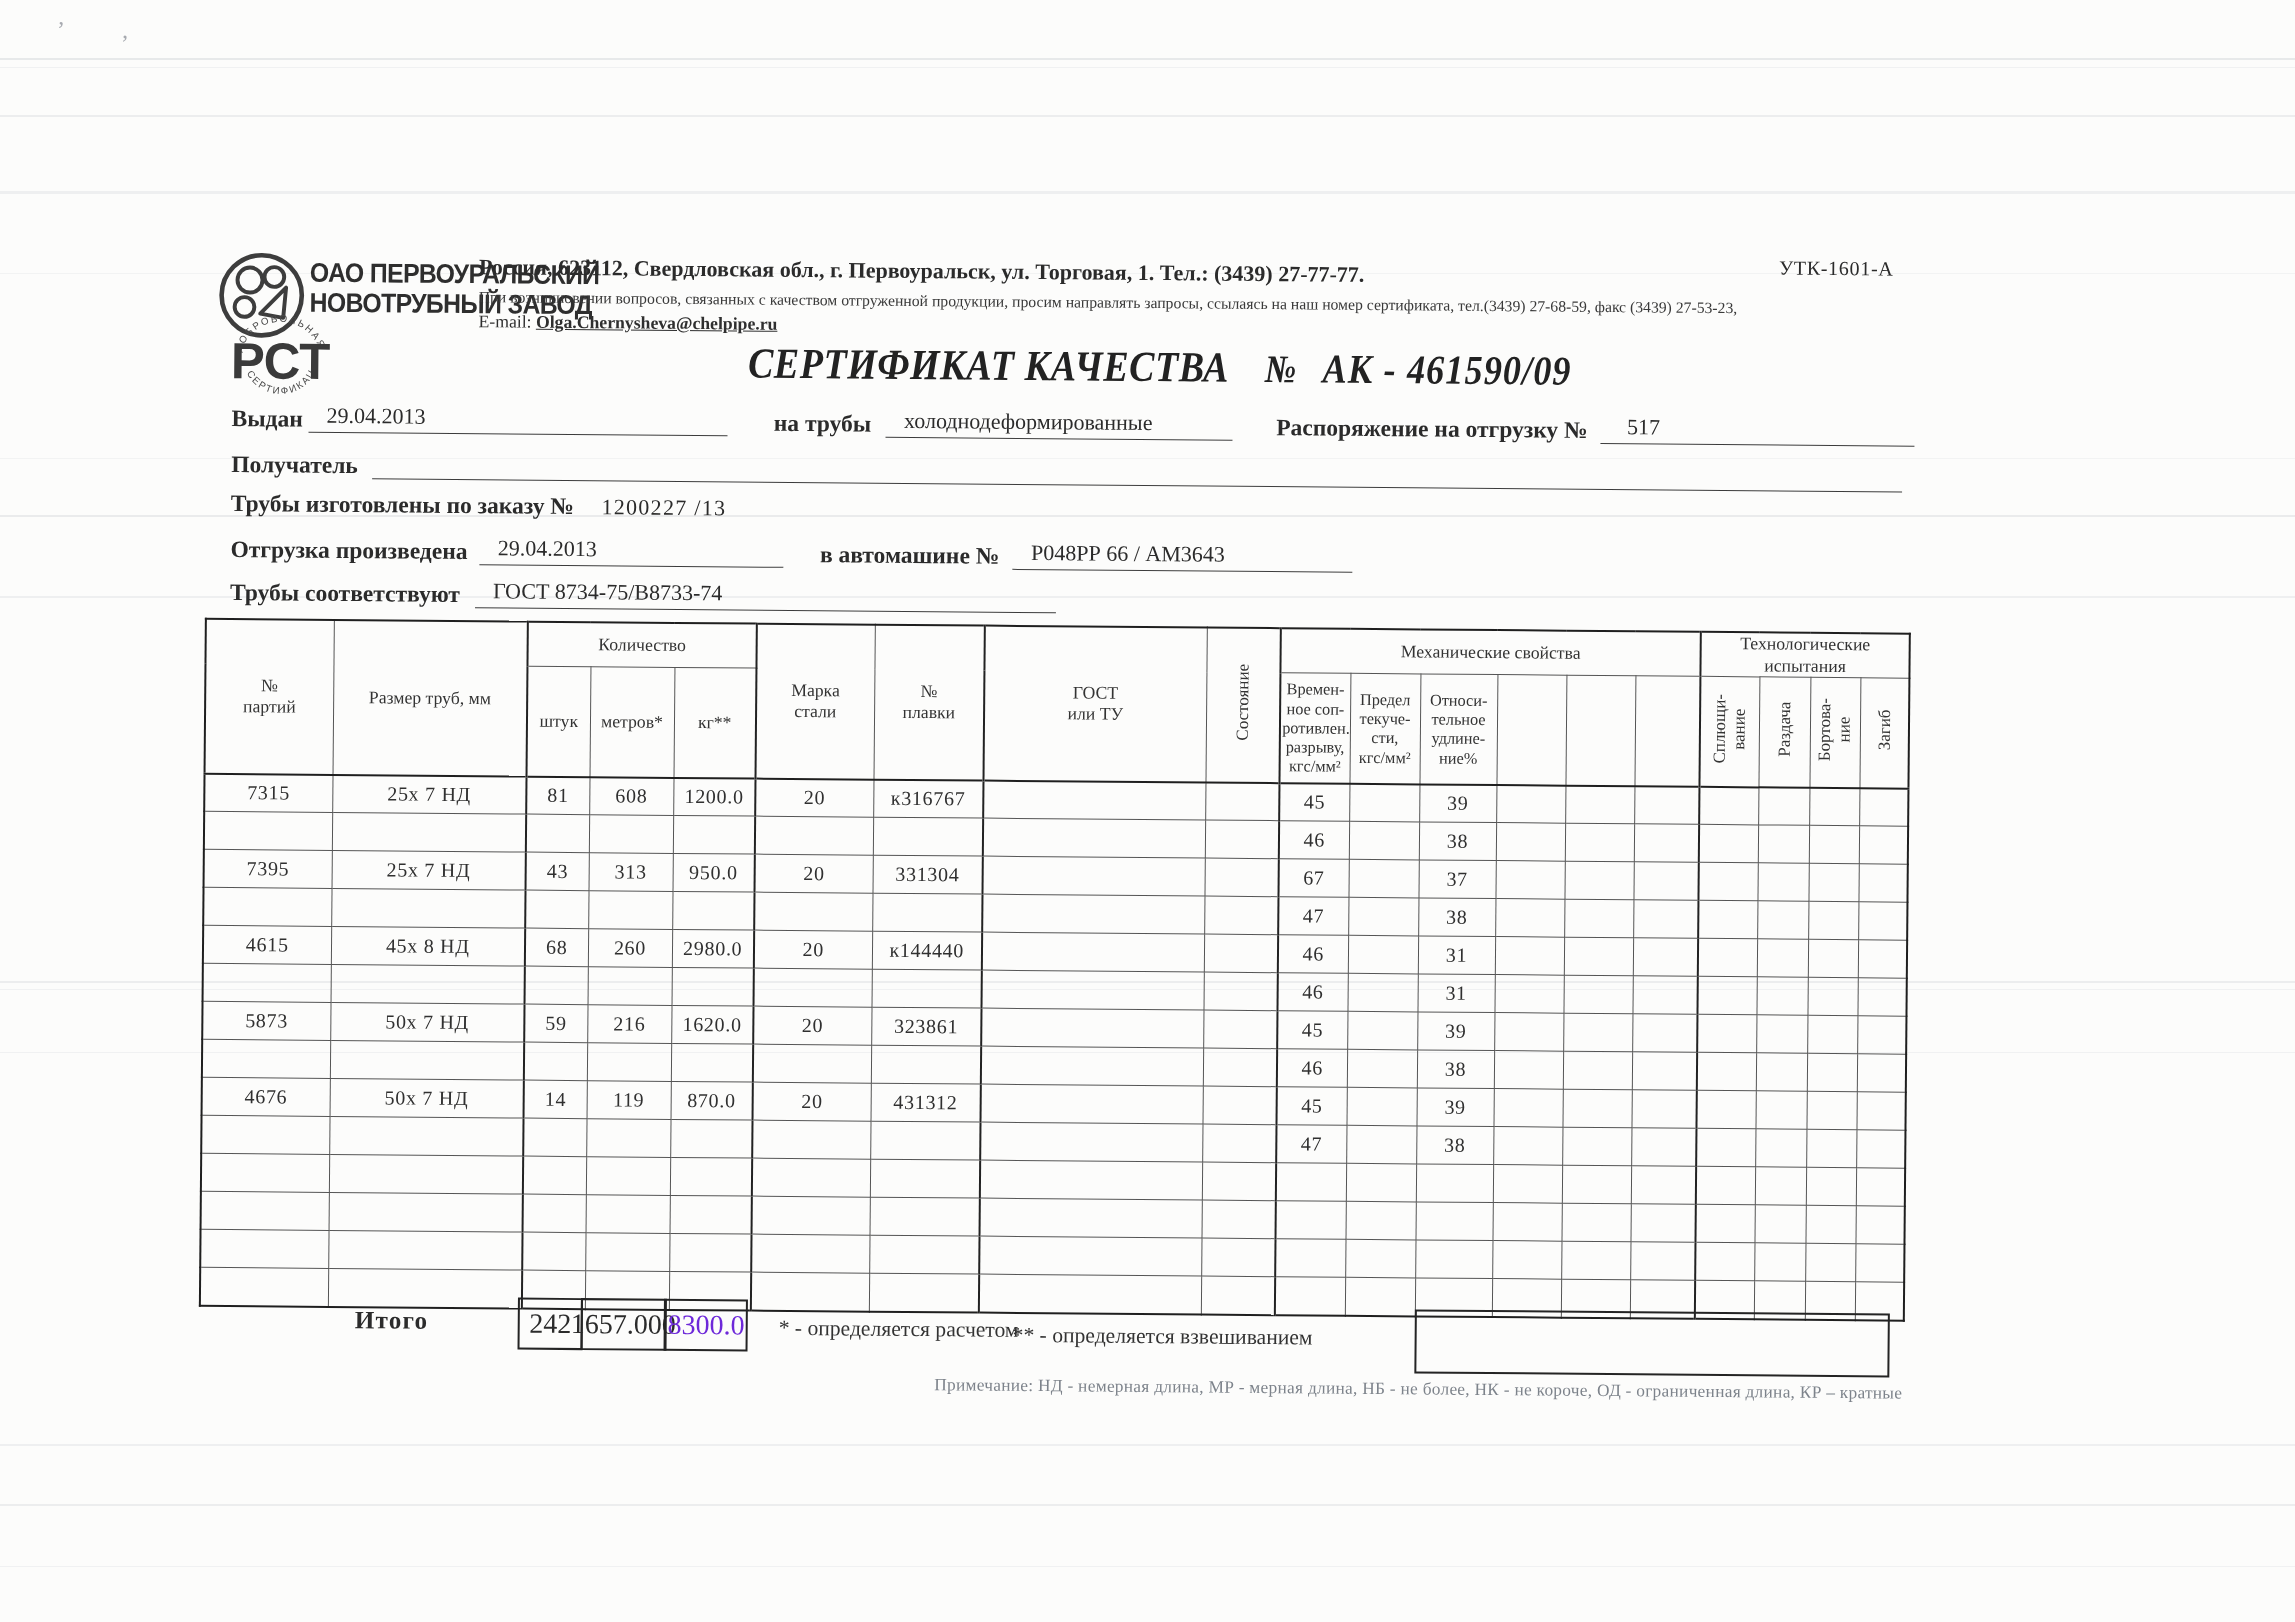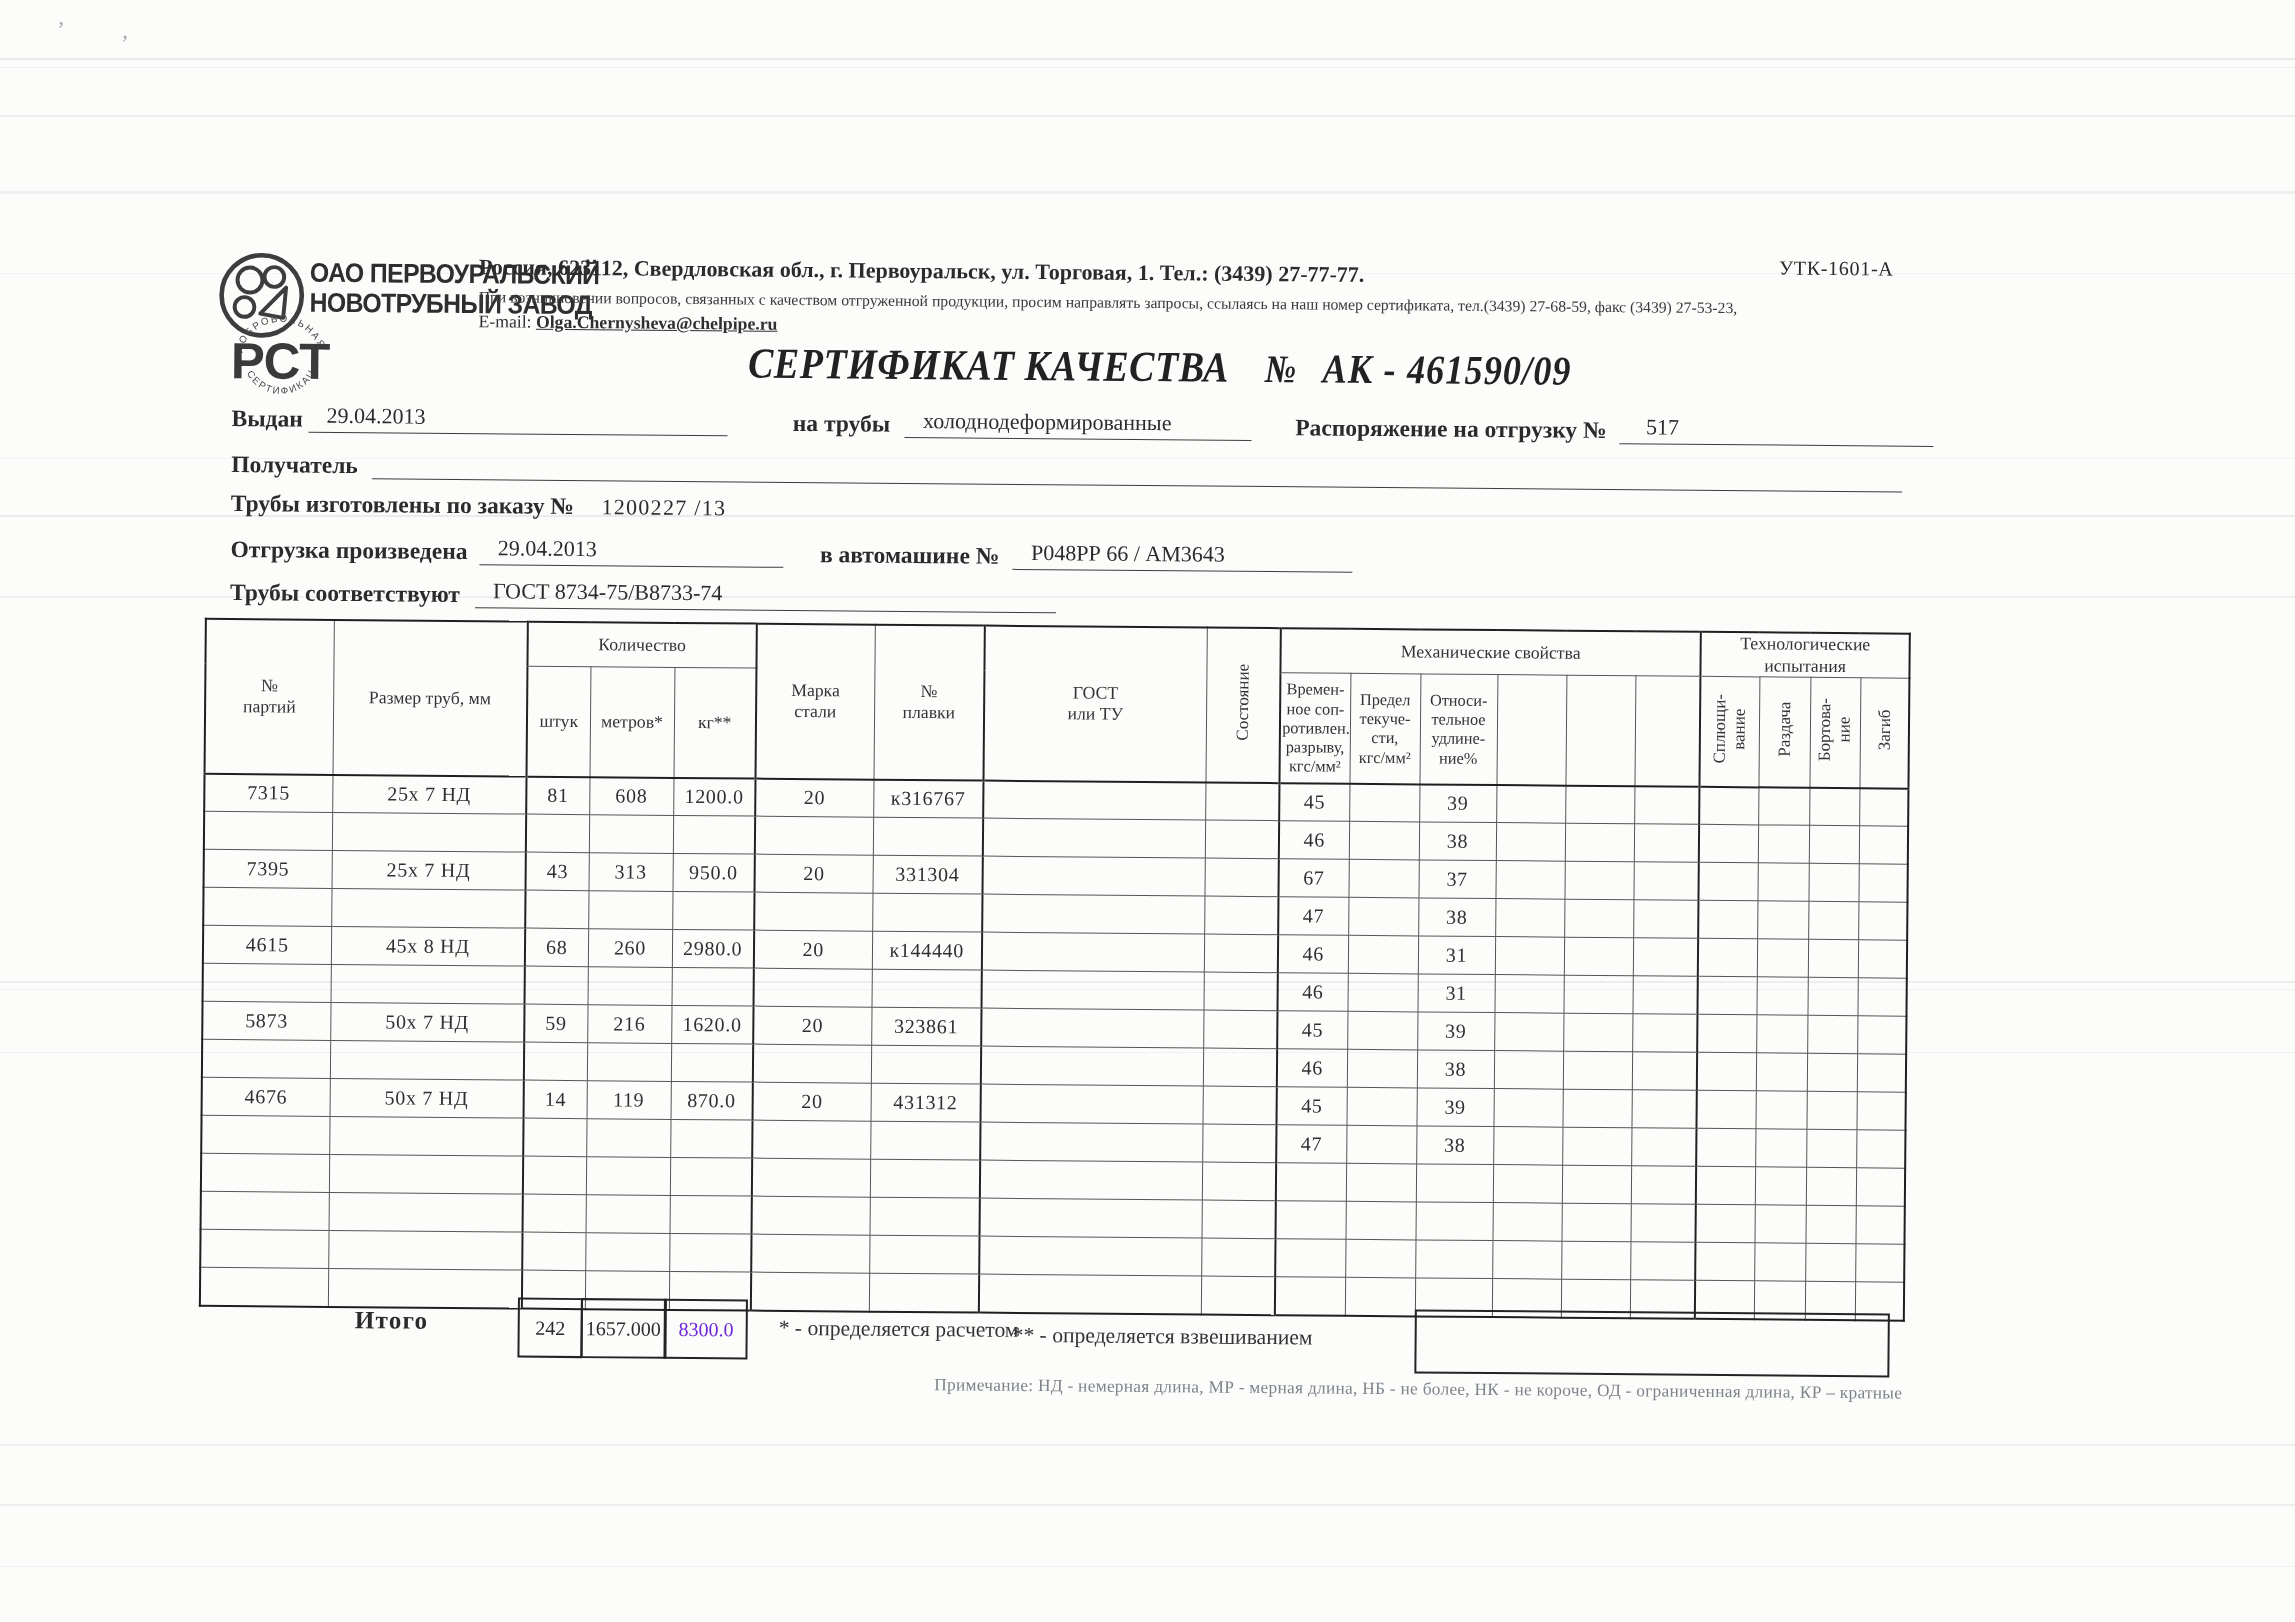--- a/index.html
+++ b/index.html
@@ -35,21 +35,21 @@
   .fv{display:inline-block;border-bottom:1.3px solid #3c3c3c;height:30px;vertical-align:bottom;
       padding-left:18.3px;box-sizing:border-box;}
   .l1{top:404px;}.l2{top:450px;}.l3{top:492px;}.l4{top:535px;}.l5{top:578px;}
   .w-issued{width:419px;}
   .w-pipes{width:347px;margin-left:9.2px;}
   .w-order{width:314px;margin-left:7.8px;padding-left:26px;}
   .w-receiver{width:1530px;margin-left:9.2px;}
   .w-shipdate{width:304px;margin-left:6.5px;}
   .w-truck{width:340px;margin-left:7.8px;}
   .w-std{width:581px;margin-left:9.2px;}
-  .gap1{margin-left:60px;}.gap2{margin-left:38px;}.gap3{margin-left:31px;}
+  .gap1{margin-left:41px;}.gap2{margin-left:38px;}.gap3{margin-left:31px;}
   .plain-v{margin-left:22px;letter-spacing:1.3px;}
 
   
   .cert-table{position:absolute;left:208px;top:620px;width:1702px;border-collapse:collapse;
               table-layout:fixed;border:2.6px solid #1f1f1f;font-size:20px;}
   .cert-table th,.cert-table td{border:1.3px solid #555;padding:0 1.3px;text-align:center;
               vertical-align:middle;font-weight:normal;overflow:hidden;}
   .cert-table thead th{font-size:17.7px;line-height:1.22;white-space:pre-line;color:#333;}
   .cert-table thead{border-bottom:2.6px solid #1f1f1f;}
   tr.h1{height:41px;} tr.h2{height:110px;}
@@ -59,22 +59,22 @@
   .cert-table tbody td:nth-child(3),.cert-table tbody td:nth-child(6),
   .cert-table tbody td:nth-child(8),.cert-table tbody td:nth-child(10),
   .cert-table tbody td:nth-child(16){border-left-width:2.3px;border-left-color:#222;}
   .sm{font-size:16.3px !important;line-height:1.18 !important;}
   .vert span{writing-mode:vertical-rl;transform:rotate(180deg);display:inline-block;
              white-space:pre-line;line-height:1.15;font-size:17px;}
 
   
   .totals-label{position:absolute;left:364px;top:1307px;font-weight:bold;font-size:25px;letter-spacing:1.3px;}
   .totals-boxes{position:absolute;left:527px;top:1297px;display:flex;}
-  .tbox{height:60px;border:2.3px solid #242424;display:flex;align-items:center;justify-content:center;
-        font-size:20px;box-sizing:border-box;}
+  .tbox{height:52px;border:2.3px solid #242424;display:flex;align-items:center;justify-content:center;
+        font-size:28px;box-sizing:border-box;}
   .tbox+.tbox{margin-left:-2.3px;}
   .tb1{width:65px;}.tb2{width:86px;}.tb3{width:84px;color:#6d28d9;}
   .fn{position:absolute;font-size:21.6px;white-space:nowrap;color:#333;}
   .fn1{left:788px;top:1313px;}
   .fn2{left:1022px;top:1318px;}
   .right-box{position:absolute;left:1424px;top:1301px;width:475px;height:64px;
              border:2.3px solid #242424;box-sizing:border-box;}
   .note-line{position:absolute;left:944px;top:1371px;font-size:17.3px;color:#7d838b;
              letter-spacing:0.3px;white-space:nowrap;}
 </style>

